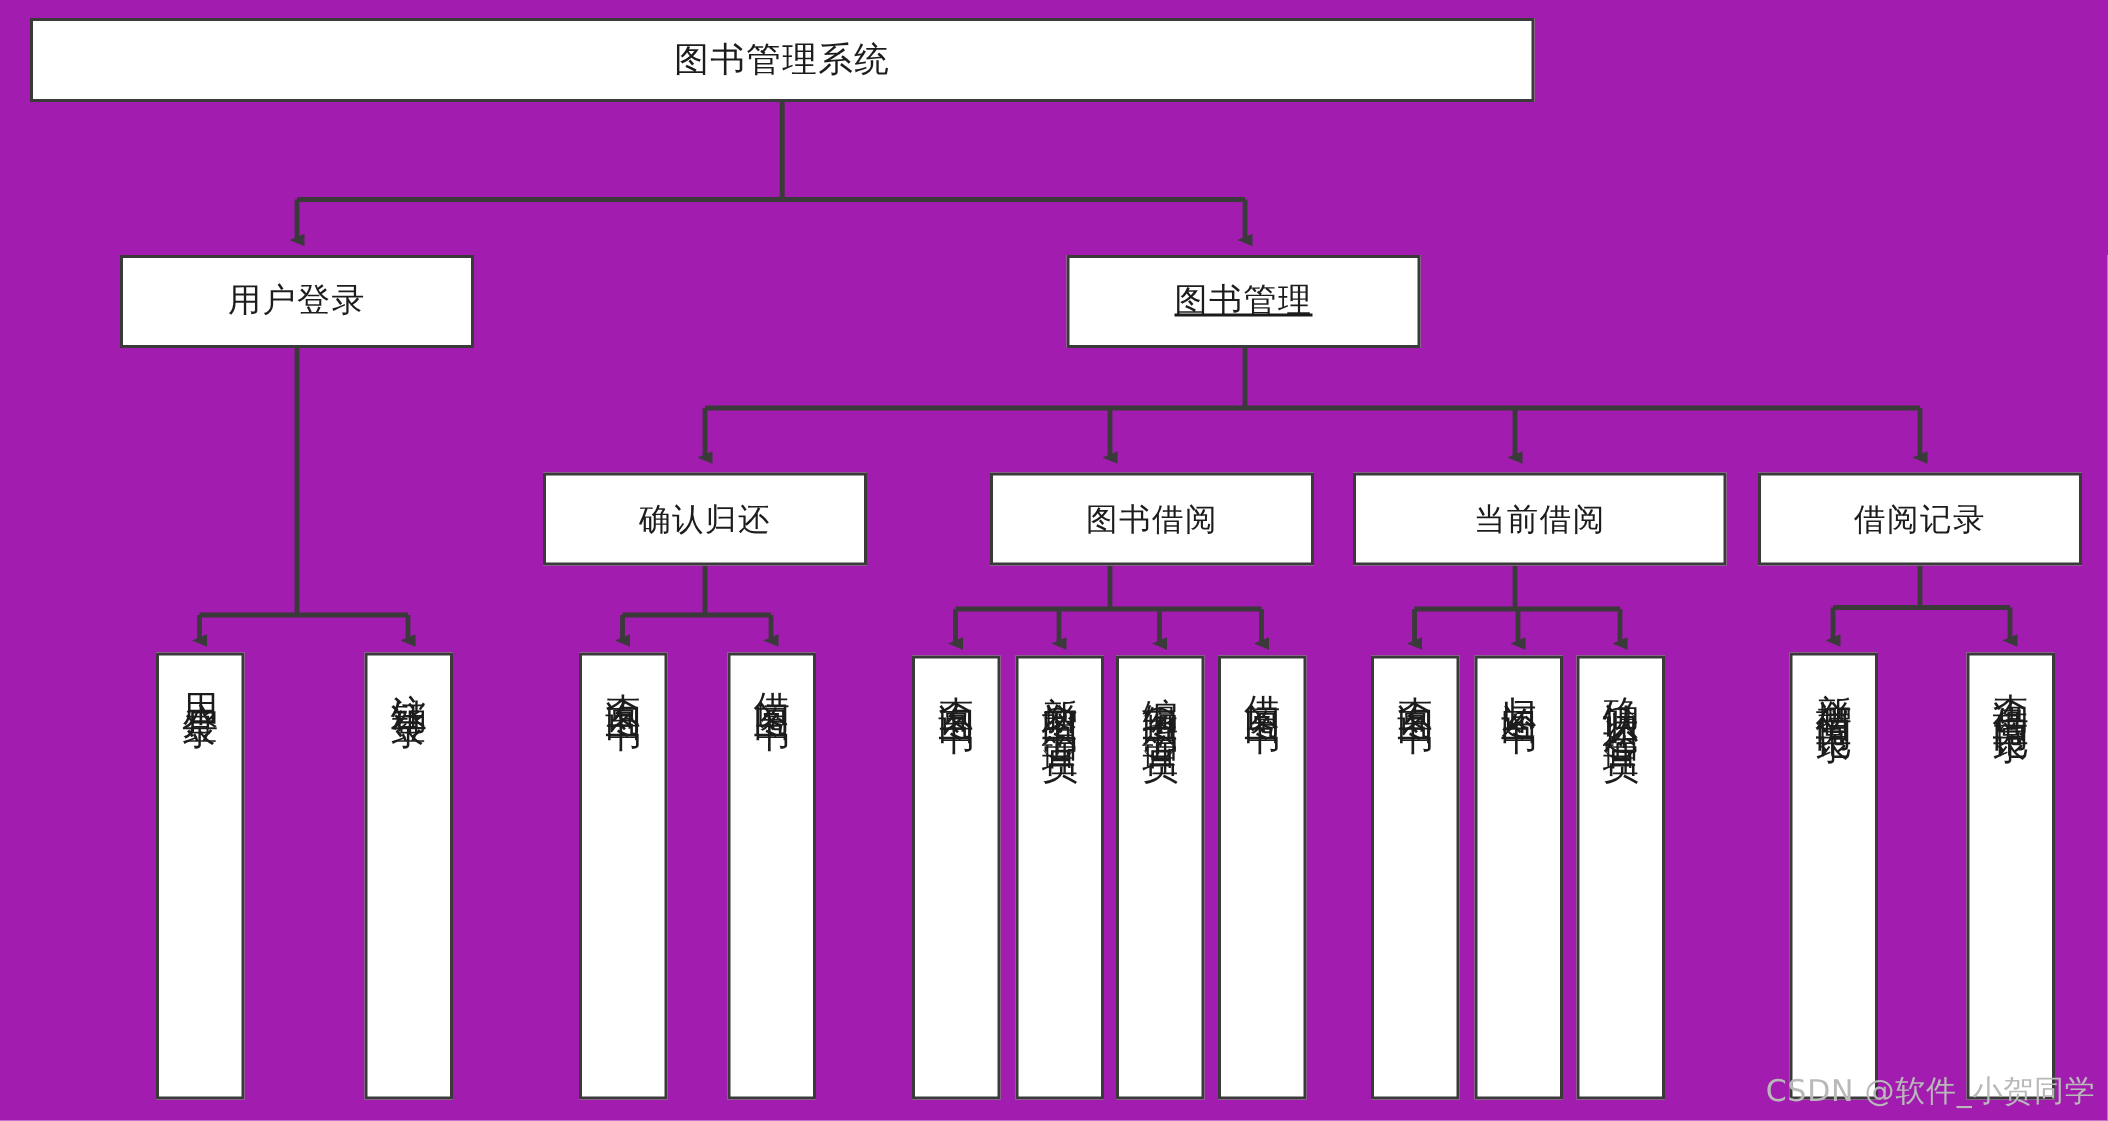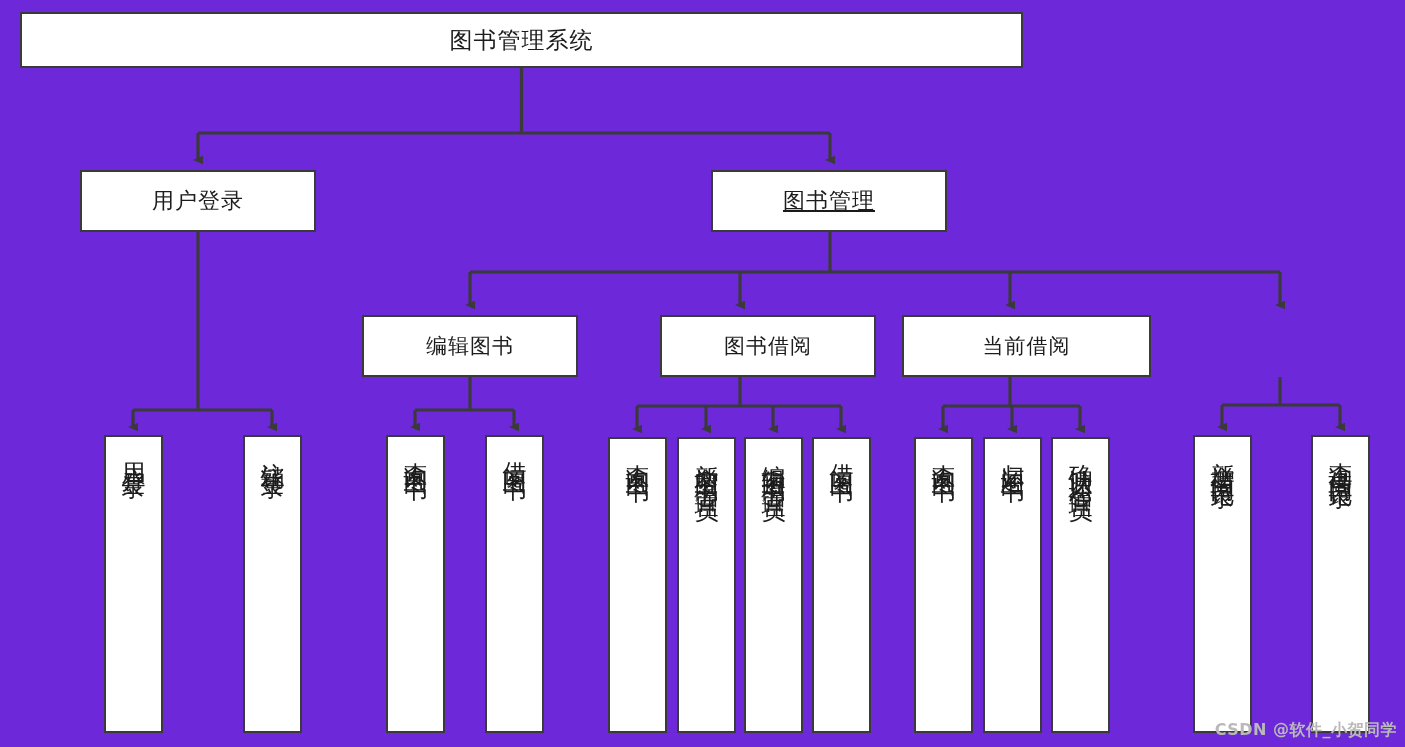--- a/index.html
+++ b/index.html
@@ -2,21 +2,21 @@
 <html><head>
 <meta charset="utf-8">
 <title>图书管理系统 结构图</title>
 <style>
   html,body{margin:0;padding:0;background:#ffffff;}
   body{
     width:1405px;height:747px;overflow:hidden;
     font-family:"DejaVu Sans","Liberation Sans",sans-serif;
     color:#1a1a1a;
   }
-  #diagram-root{position:relative;width:1405px;height:747px;background:#6d28d9;}
+  #diagram-root{position:relative;width:1405px;height:747px;background:#a21caf;}
   svg#diagram-svg{position:absolute;left:0;top:0;width:1405px;height:747px;}
 
   .node-box{
     position:absolute;
     box-sizing:border-box;
     background:#ffffff;
     border:2.5px solid #3a3a3a;
     display:flex;
     align-items:center;
     justify-content:center;
@@ -43,26 +43,25 @@
     letter-spacing:5px;
     line-height:1;
     white-space:nowrap;
     margin:0 auto;
   }
 
   .watermark{
     position:absolute;
     right:8px;
     bottom:6px;
-    font-size:16px;
+    font-size:20px;
     color:#b9b9b9;
     letter-spacing:.5px;
     white-space:nowrap;
     pointer-events:none;
-    font-weight:bold;
   }
 </style>
 </head>
 <body>
 
 <div id="diagram-root">
 
   <svg id="diagram-svg" viewBox="0 0 1405 747" xmlns="http://www.w3.org/2000/svg">
     <defs>
       <marker id="arrow" markerWidth="10" markerHeight="10" refX="5.2" refY="5" orient="auto" markerUnits="userSpaceOnUse">
@@ -119,27 +118,30 @@
   </div>
 
   <div class="node-box node-l1" style="left:80px;top:170px;width:236px;height:62px;">
     <span class="node-label">用户登录</span>
   </div>
   <div class="node-box node-l1" style="left:711px;top:170px;width:236px;height:62px;text-decoration:underline;">
     <span class="node-label">图书管理</span>
   </div>
 
   <div class="node-box node-l2" style="left:362px;top:315px;width:216px;height:62px;">
-    <span class="node-label">编辑图书</span>
+    <span class="node-label">确认归还</span>
   </div>
   <div class="node-box node-l2" style="left:632px;top:315px;width:216px;height:62px;margin-left:28px;">
     <span class="node-label">图书借阅</span>
   </div>
   <div class="node-box node-l2" style="left:902px;top:315px;width:249px;height:62px;justify-content:center;">
     <span class="node-label">当前借阅</span>
+  </div>
+  <div class="node-box node-l2" style="left:1172px;top:315px;width:216px;height:62px;">
+    <span class="node-label">借阅记录</span>
   </div>
 
   <div class="node-box node-leaf" style="left:104px;top:435px;width:59px;height:298px;">
     <span class="node-label">用户登录</span>
   </div>
   <div class="node-box node-leaf" style="left:243px;top:435px;width:59px;height:298px;">
     <span class="node-label">注销登录</span>
   </div>
 
   <div class="node-box node-leaf" style="left:386px;top:435px;width:59px;height:298px;">

